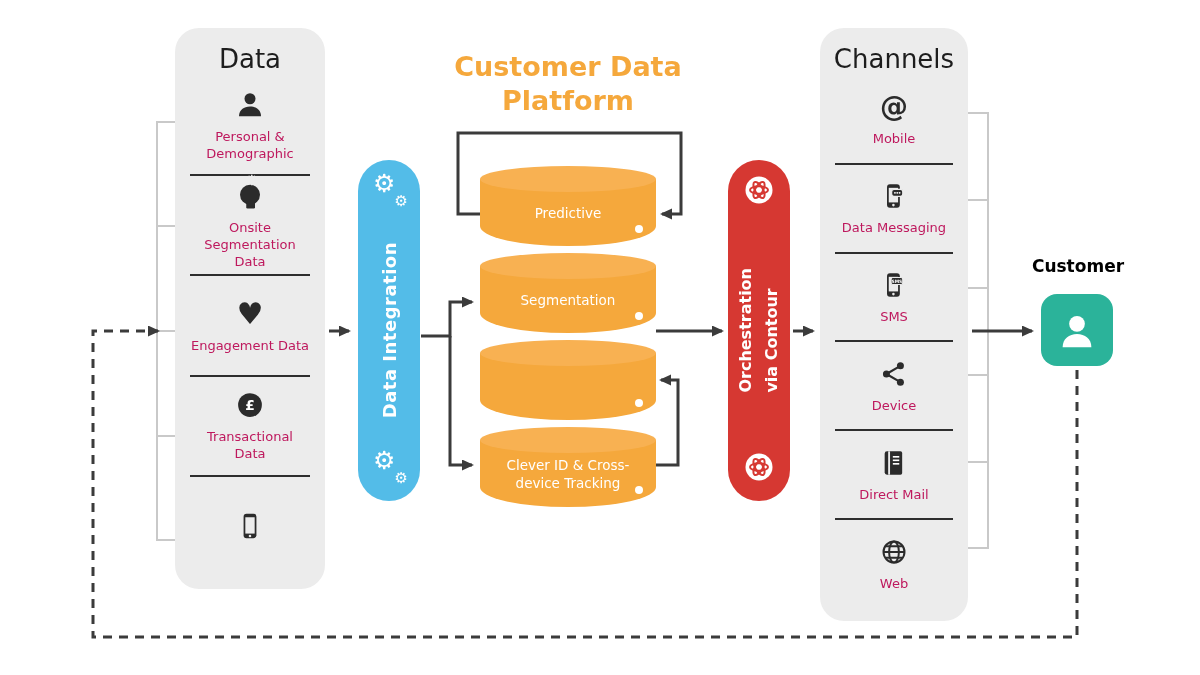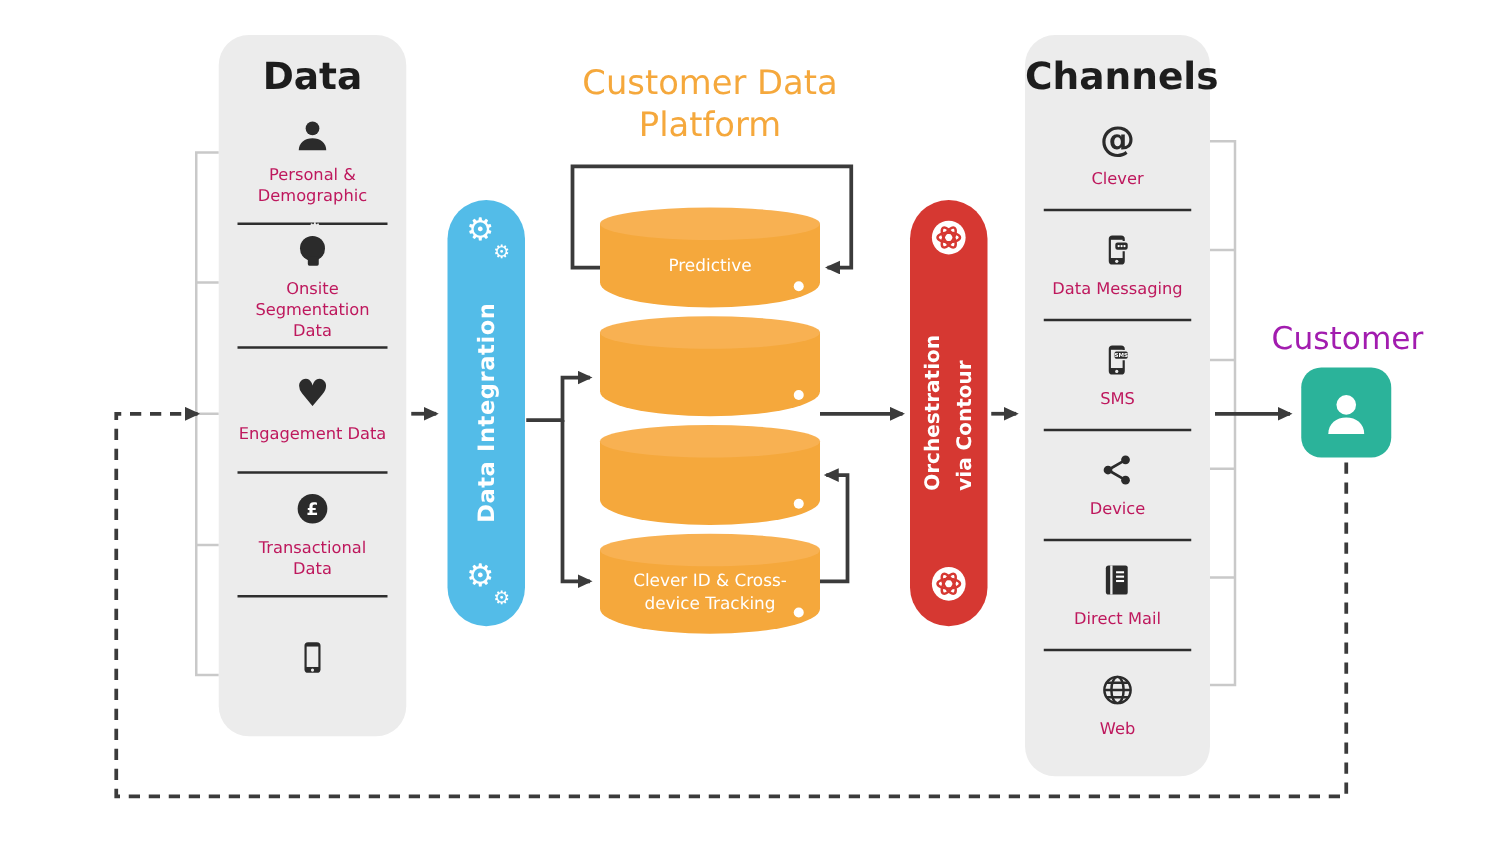--- a/index.html
+++ b/index.html
@@ -4,21 +4,21 @@
 <style>
   html,body{margin:0;padding:0;background:#fff;}
   .canvas{position:relative;width:1200px;height:675px;background:#fff;overflow:hidden;
           font-family:"DejaVu Sans",sans-serif;color:#2b2b2b;}
 
   
   .panel{position:absolute;background:#ECECEC;border-radius:24px;display:flex;flex-direction:column;
          box-sizing:border-box;padding:12px 0 14px;}
   #data-panel{left:175px;top:28px;width:150px;height:561px;}
   #channels-panel{left:820px;top:28px;width:148px;height:593px;}
-  .panel-title{text-align:center;font-size:30px;font-weight:bold;color:#1d1d1d;padding:4px 0 2px;}
+  .panel-title{text-align:center;font-size:26px;font-weight:normal;color:#1d1d1d;padding:4px 0 2px;}
   .panel-body{flex:1;display:flex;flex-direction:column;padding:0 15px;}
   .panel-item{flex:1;display:flex;flex-direction:column;align-items:center;justify-content:center;
               gap:7px;text-align:center;}
   .item-label{font-size:13px;line-height:1.3;color:#be185d;}
   .sep{height:2px;background:#2e2e2e;width:100%;flex:0 0 auto;}
   .icon-box{position:relative;height:34px;display:flex;align-items:center;justify-content:center;}
   .glyph{color:#2b2b2b;}
   .heart-glyph{font-size:30px;line-height:1;}
   .at-glyph{font-size:28px;font-weight:bold;line-height:1;}
   .head-gear-glyph{position:absolute;top:-7px;left:50%;transform:translateX(-35%);font-size:14px;color:#ECECEC;}
@@ -31,33 +31,33 @@
   .vlabel{writing-mode:vertical-rl;transform:rotate(180deg);font-weight:bold;color:#fff;white-space:nowrap;}
   #integration-bar .vlabel{font-size:18px;letter-spacing:.5px;}
   #orchestration-bar .vlabel{font-size:16px;line-height:1.6;}
   #orchestration-bar .vlabel span{display:block;}
   .gears{position:relative;width:32px;height:34px;color:#fff;}
   .gears .g1{position:absolute;left:0;top:-4px;font-size:25px;line-height:1;}
   .gears .g2{position:absolute;right:-3px;bottom:0;font-size:15px;line-height:1;}
 
   
   #platform-title{position:absolute;left:418px;top:50px;width:300px;text-align:center;
-                  font-size:27px;font-weight:normal;color:#F5A83C;line-height:1.25;}
+                  font-size:27px;font-weight:bold;color:#F5A83C;line-height:1.25;}
   #cylinders{position:absolute;left:480px;top:166px;width:176px;display:flex;flex-direction:column;gap:7px;text-decoration:underline;}
   .cyl{position:relative;height:80px;flex:0 0 auto;}
   .cyl-top{position:absolute;left:0;top:0;width:100%;height:26px;background:#F8B152;border-radius:50%;z-index:2;}
   .cyl-body{position:absolute;left:0;top:13px;width:100%;height:67px;background:#F5A83C;
             border-radius:0 0 88px 88px / 0 0 20px 20px;z-index:1;}
   .cyl-label{position:absolute;left:9px;right:9px;top:20px;bottom:4px;display:flex;align-items:center;
              justify-content:center;text-align:center;color:#fff;font-size:13.5px;line-height:1.3;z-index:3;}
   .cyl-dot{position:absolute;right:13px;bottom:13px;width:8px;height:8px;border-radius:50%;background:#fff;z-index:3;}
 
   
   #customer-label{position:absolute;left:1008px;top:256px;width:140px;text-align:center;
-                  font-size:25px;font-weight:normal;color:#a21caf;}
+                  font-size:17px;font-weight:bold;color:#000000;}
   #customer-icon{position:absolute;left:1041px;top:294px;width:72px;height:72px;background:#2BB39A;
                  border-radius:16px;display:flex;align-items:center;justify-content:center;}
 
   
   #flow-arrows{position:absolute;left:0;top:0;width:1200px;height:675px;pointer-events:none;}
 </style>
 </head>
 <body>
 
 <div class="canvas">
@@ -166,20 +166,21 @@
   <div id="cylinders">
     <div class="cyl">
       <div class="cyl-top"></div>
       <div class="cyl-body"></div>
       <div class="cyl-label">Predictive</div>
       <div class="cyl-dot"></div>
     </div>
     <div class="cyl">
       <div class="cyl-top"></div>
       <div class="cyl-body"></div>
+      <div class="cyl-label">Segmentation</div>
       <div class="cyl-dot"></div>
     </div>
     <div class="cyl">
       <div class="cyl-top"></div>
       <div class="cyl-body"></div>
       <div class="cyl-dot"></div>
     </div>
     <div class="cyl">
       <div class="cyl-top"></div>
       <div class="cyl-body"></div>
@@ -216,21 +217,21 @@
   </div>
 
   <div id="channels-panel" class="panel">
     <div class="panel-title">Channels</div>
     <div class="panel-body">
 
       <div class="panel-item">
         <span class="icon-box">
           <span class="glyph at-glyph">@</span>
         </span>
-        <div class="item-label">Clever</div>
+        <div class="item-label">Mobile</div>
       </div>
       <div class="sep"></div>
 
       <div class="panel-item">
         <span class="icon-box">
           <svg width="28" height="30" viewBox="0 0 24 24">
               <rect x="6" y="2" width="11" height="20" rx="2.5" fill="#2b2b2b"></rect>
               <rect x="7.5" y="5" width="8" height="12.5" fill="#ECECEC"></rect>
               <circle cx="11.5" cy="19.8" r="1.1" fill="#ECECEC"></circle>
               <rect x="10" y="6.3" width="9.5" height="6" rx="2" fill="#2b2b2b" stroke="#ECECEC" stroke-width="1"></rect>

